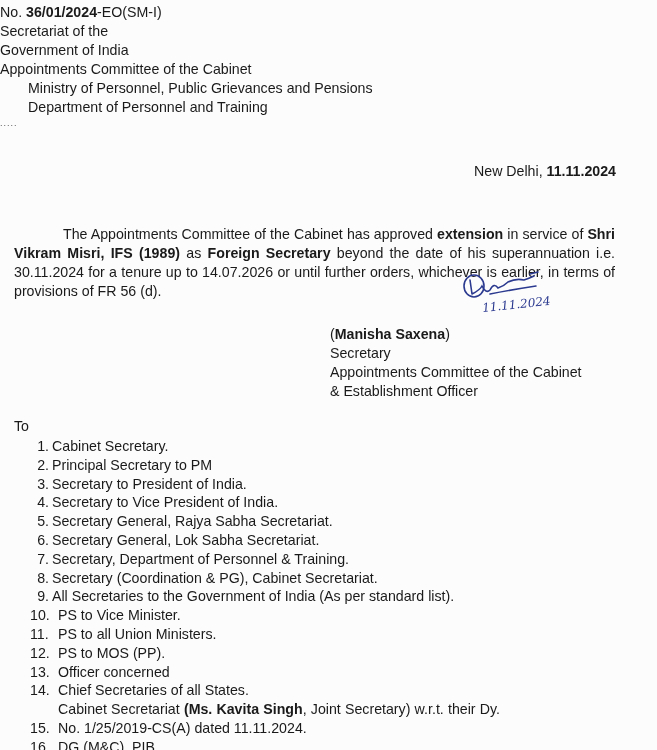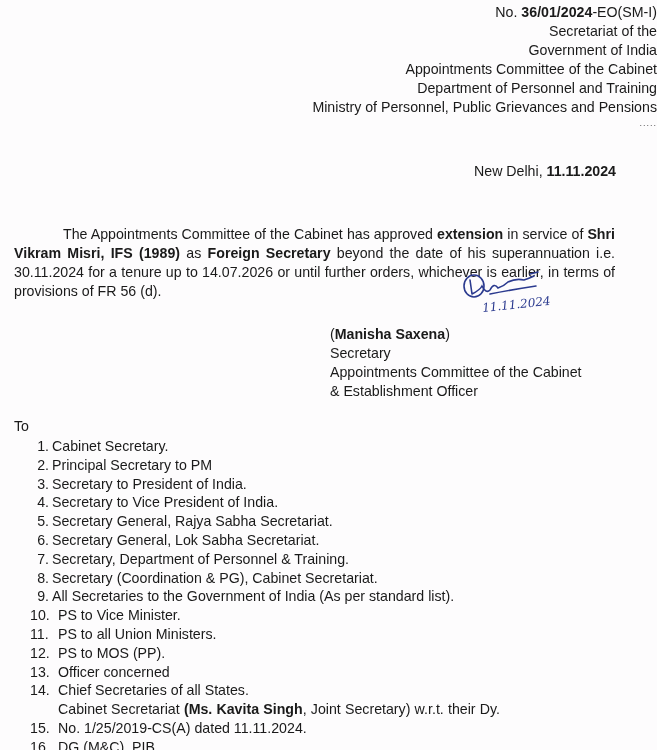--- a/index.html
+++ b/index.html
@@ -6,21 +6,21 @@
   body {
     width: 657px; height: 750px; overflow: hidden;
     background: #fdfcfd;
     font-family: "Liberation Sans", sans-serif;
     color: #1a1a1a;
     position: relative;
     font-size: 14.2px;
   }
   .header {
     position: absolute; top: 3px; left: 0; width: 657px;
-    text-align: right; line-height: 19px;
+    text-align: left; line-height: 19px;
   }
   .header div { white-space: nowrap; }
   .header .h-line { margin-left: 28px; }
   .dots { font-size: 9px; line-height: 12px; letter-spacing: 1px; color: #555; }
   .place-date {
     position: absolute; top: 163px; right: 41px; white-space: nowrap; margin-left: 12px;
   }
   .body-para {
     position: absolute; top: 191px; left: 14px; width: 601px;
     line-height: 19px; text-align: justify; text-indent: 49px; margin-top: 34px;
@@ -45,22 +45,22 @@
   .dist-list li.long { width: 470px; align-items: flex-end; }
 </style>
 </head>
 <body>
 
 <div class="header">
   <div><span>No. </span><b>36/01/2024</b><span>-EO(SM-I)</span></div>
   <div>Secretariat of the</div>
   <div>Government of India</div>
   <div>Appointments Committee of the Cabinet</div>
+  <div class="h-line">Ministry of Personnel, Public Grievances and Pensions</div>
   <div class="h-line">Department of Personnel and Training</div>
-  <div class="h-line">Ministry of Personnel, Public Grievances and Pensions</div>
   <div class="dots">.....</div>
 </div>
 
 <div class="place-date"><span>New Delhi, </span><b>11.11.2024</b></div>
 
 <div class="body-para"><span>The Appointments Committee of the Cabinet has approved </span><b>extension</b><span> in service of </span><b>Shri Vikram Misri, IFS (1989)</b><span> as </span><b>Foreign Secretary</b><span> beyond the date of his superannuation i.e. 30.11.2024 for a tenure up to 14.07.2026 or until further orders, whichever is earlier, in terms of provisions of FR 56 (d).</span></div>
 
 <svg class="signature" viewBox="0 0 140 48">
   <g fill="none" stroke="#2b3a8f" stroke-width="1.6" stroke-linecap="round">
     <ellipse cx="14" cy="22" rx="10" ry="11"></ellipse>

